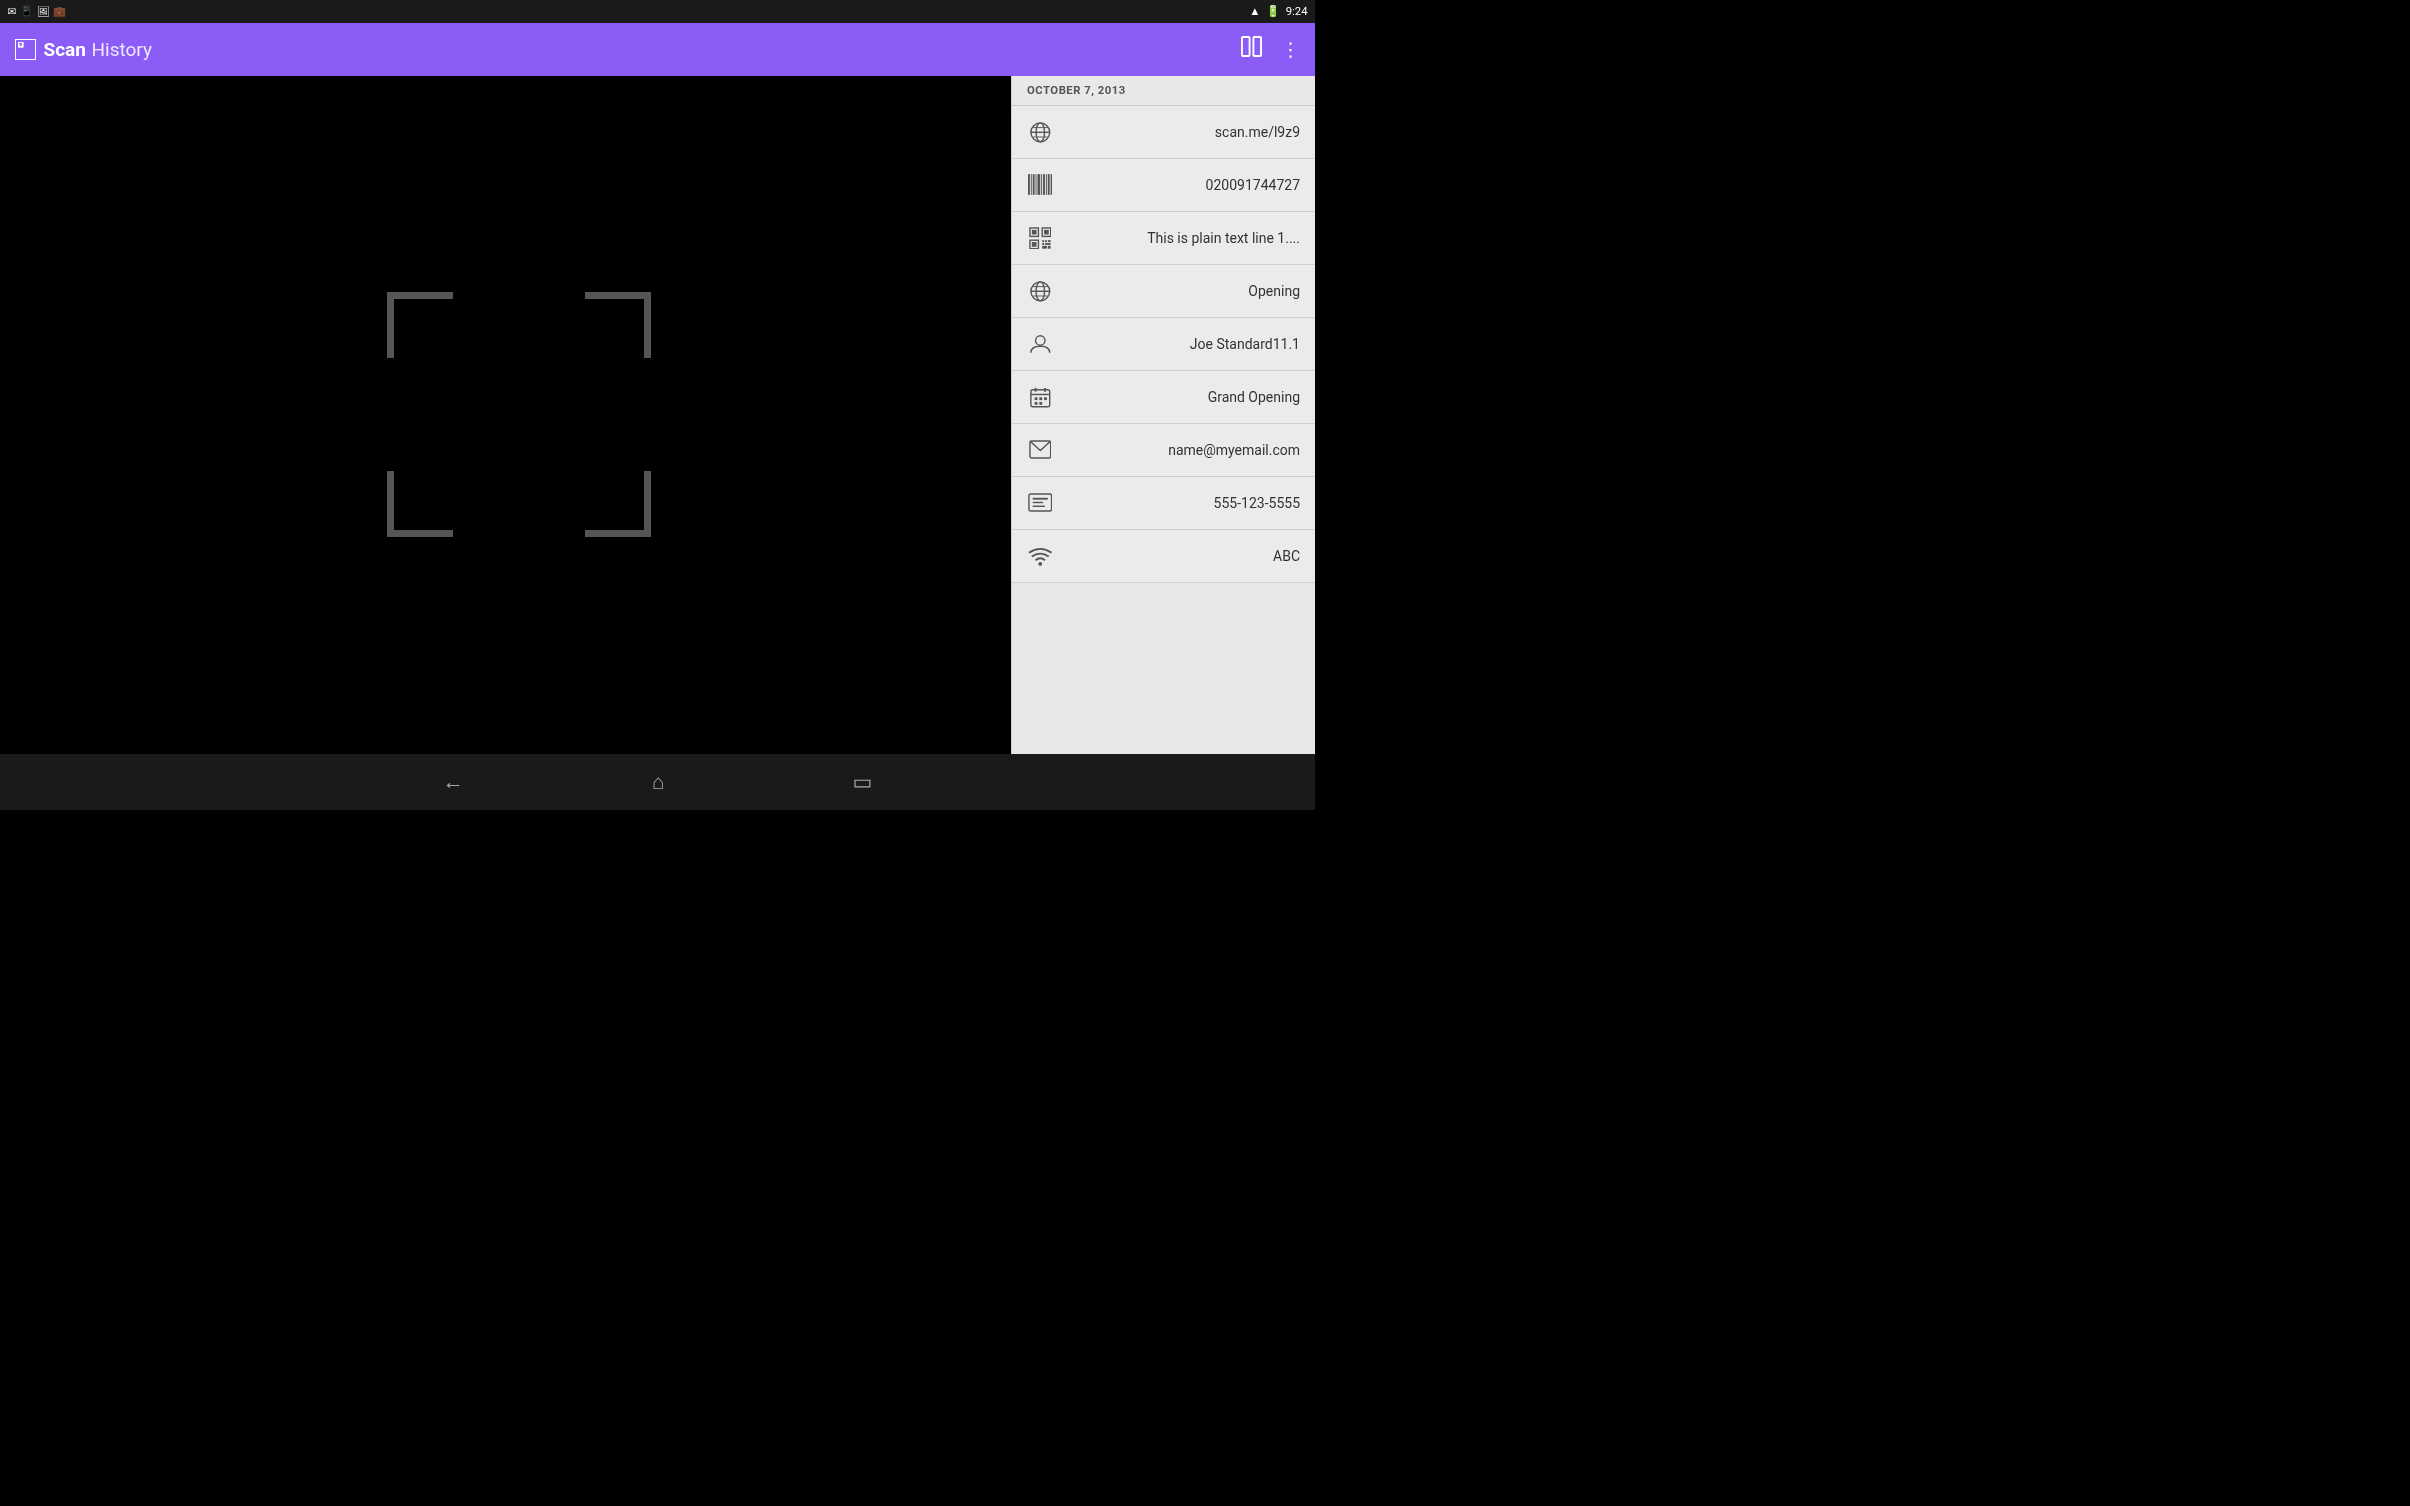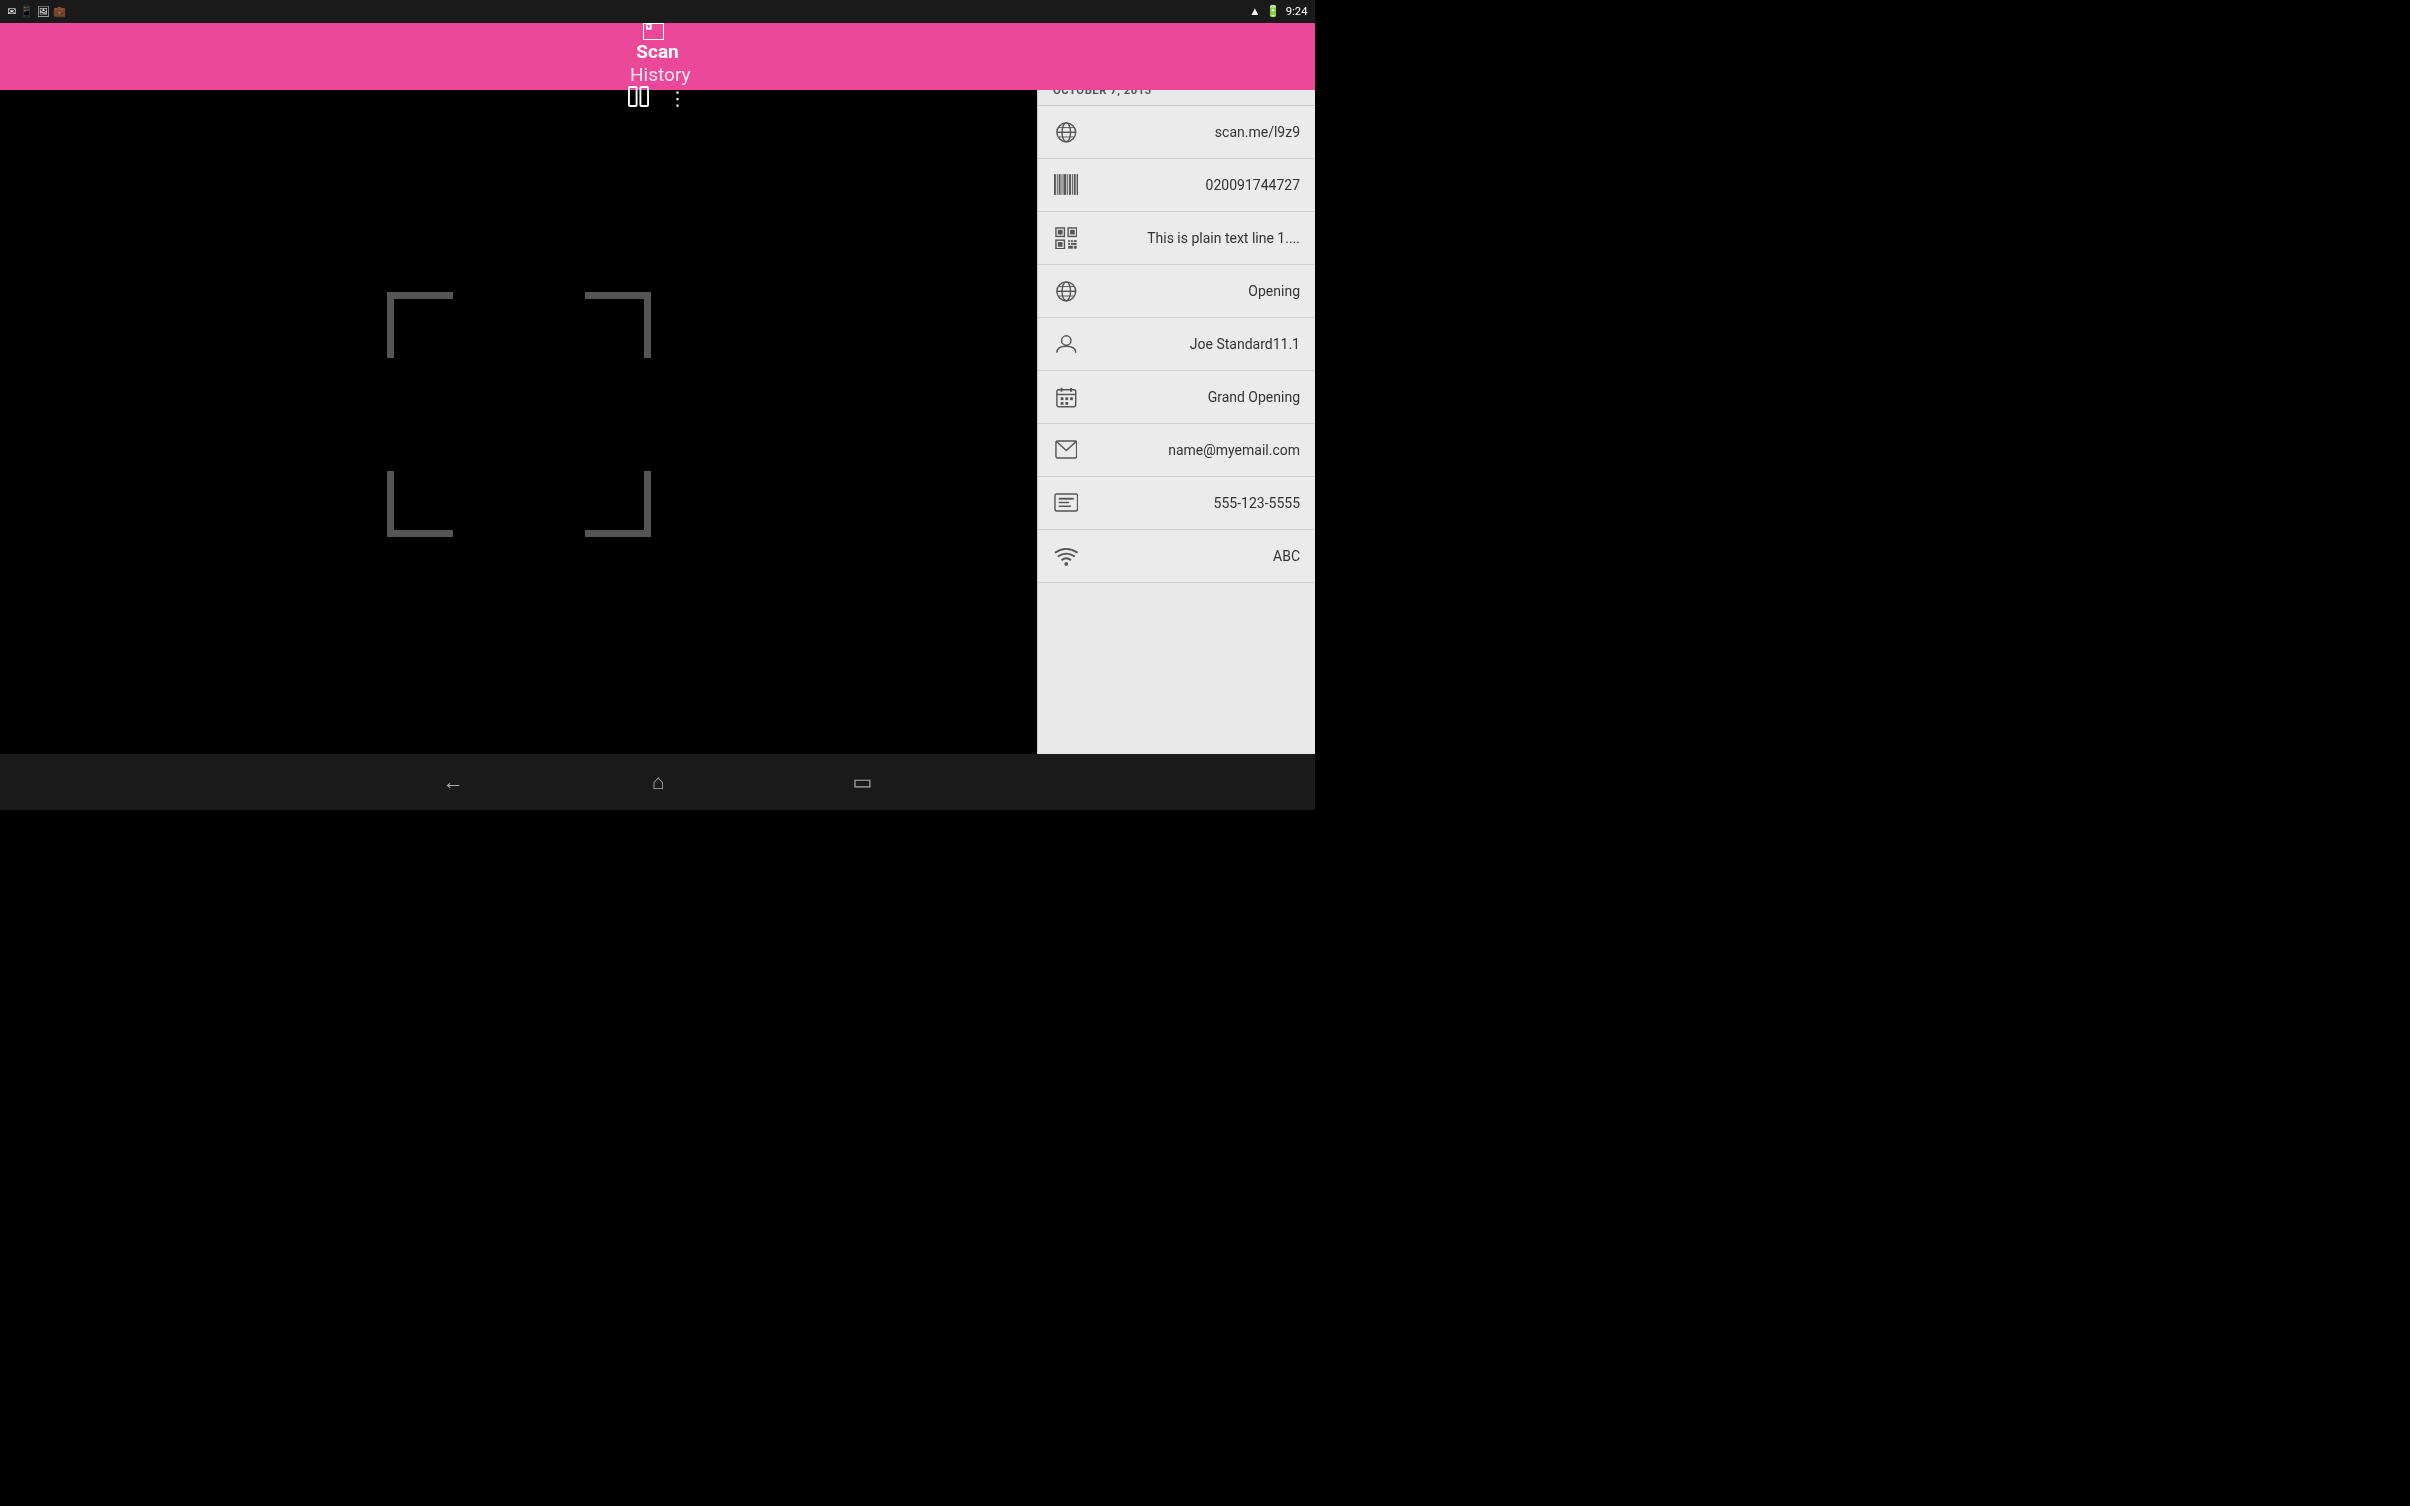--- a/index.html
+++ b/index.html
@@ -39,27 +39,26 @@
     }
     .sb-icon {
       color: #fff;
       font-size: 10.4px;
     }
 
     
     .app-bar {
       position: absolute;
       top: 22.6px; left: 0; right: 0;
-      height: 67px;
-      background: #ec4899;
+      height: 53px;
+      background: #8b5cf6;
       display: flex;
       align-items: center;
       padding: 0 15px;
       z-index: 100;
-      flex-direction: column;
     }
     .app-bar-logo {
       color: #fff;
       font-size: 17px;
       margin-right: 7.5px;
       border: 1.9px solid #fff;
       width: 21px;
       height: 21px;
       display: flex;
       align-items: center;
@@ -130,21 +129,21 @@
     .bracket-br {
       bottom: 0; right: 0;
       border-width: 0 7.5px 7.5px 0;
     }
 
     
     .history-panel {
       position: absolute;
       top: 75px;
       right: 0;
-      width: 278px;
+      width: 304px;
       bottom: 56px;
       background: #e8e8e8;
       overflow-y: auto;
       border-left: 0.9px solid #ccc;
     }
 
     .history-date-header {
       padding: 9.4px 15px 7.5px;
       font-size: 11.3px;
       font-weight: bold;

